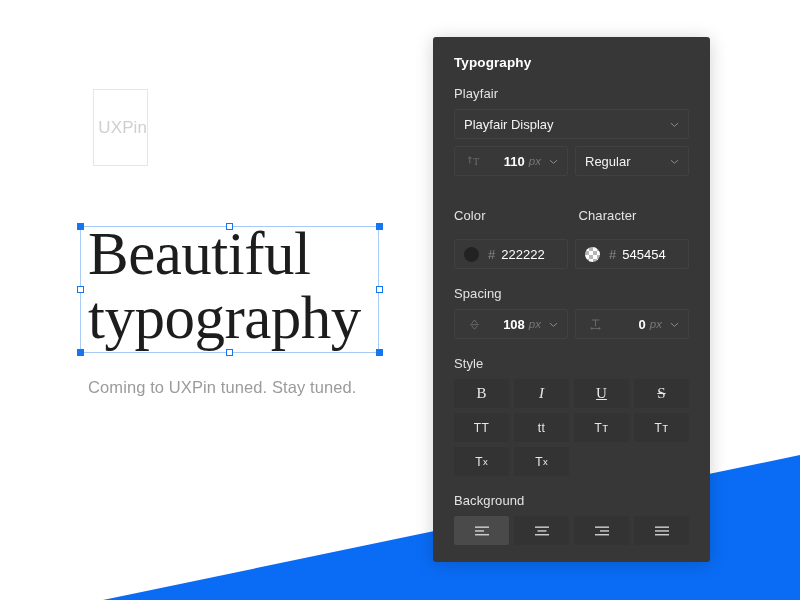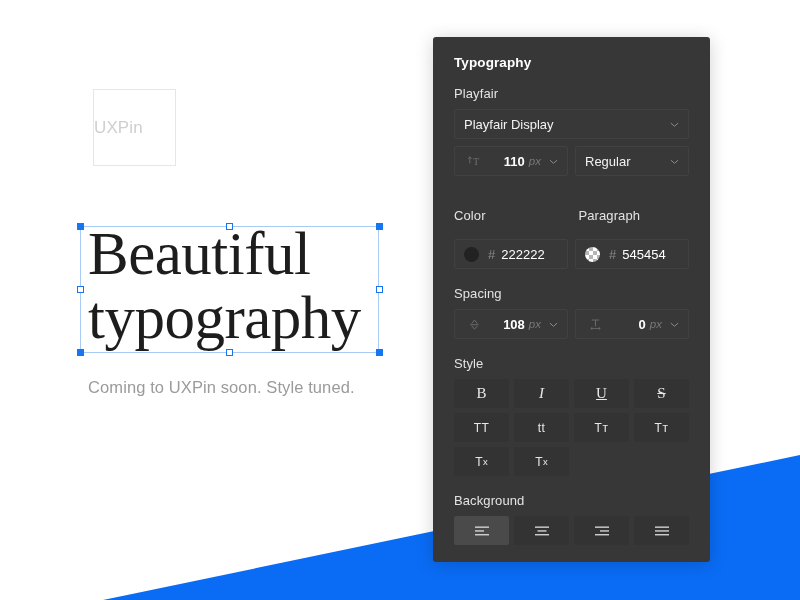--- a/index.html
+++ b/index.html
@@ -28,27 +28,27 @@
     top: 0;
     width: 800px;
     height: 600px;
   }
 
   
   .logo-box {
     position: absolute;
     left: 93px;
     top: 89px;
-    width: 83px;
+    width: 55px;
     height: 77px;
     border: 1px solid #e6e6e6;
     box-sizing: border-box;
     display: flex;
     align-items: center;
-    justify-content: flex-start;
+    justify-content: flex-end;
   }
   .logo-box-text {
     font-size: 17px;
     color: #cfcfcf;
     letter-spacing: 0.1px;
   }
 
   .selection {
     position: absolute;
     left: 80px;
@@ -262,21 +262,21 @@
 
   <div class="handle corner" style="left:77px;  top:223px;"></div>
   <div class="handle mid" style="left:226px; top:223px;"></div>
   <div class="handle corner" style="left:376px; top:223px;"></div>
   <div class="handle mid" style="left:77px;  top:286px;"></div>
   <div class="handle mid" style="left:376px; top:286px;"></div>
   <div class="handle corner" style="left:77px;  top:349px;"></div>
   <div class="handle mid" style="left:226px; top:349px;"></div>
   <div class="handle corner" style="left:376px; top:349px;"></div>
 
-  <div class="caption">Coming to UXPin soon. Style tuned.</div>
+  <div class="caption">Coming to UXPin tuned. Stay tuned.</div>
 
   <div class="panel">
     <div class="panel-inner">
 
       <div class="panel-title">Typography</div>
 
       <div class="section-label">Playfair</div>
 
       <div class="field full">
         <span class="field-value">Playfair Display</span>
@@ -309,21 +309,21 @@
           <span class="chev">
             <svg width="9" height="9" viewBox="0 0 10 10">
                 <path d="M1 3.5 L5 7 L9 3.5" fill="none" stroke="#8c8c8c" stroke-width="1.1"></path>
               </svg>
           </span>
         </div>
       </div>
 
       <div class="row" style="margin:16px 0 8px 0;">
         <div style="width:114px;" class="section-label">Color</div>
-        <div style="width:114px;margin-left:7px;" class="section-label">Paragraph</div>
+        <div style="width:114px;margin-left:7px;" class="section-label">Character</div>
       </div>
 
       <div class="row">
         <div class="field half">
           <span class="swatch solid"></span>
           <span class="hash">#</span>
           <span class="hexval">222222</span>
         </div>
         <div class="field half">
           <span class="swatch checker"></span>

